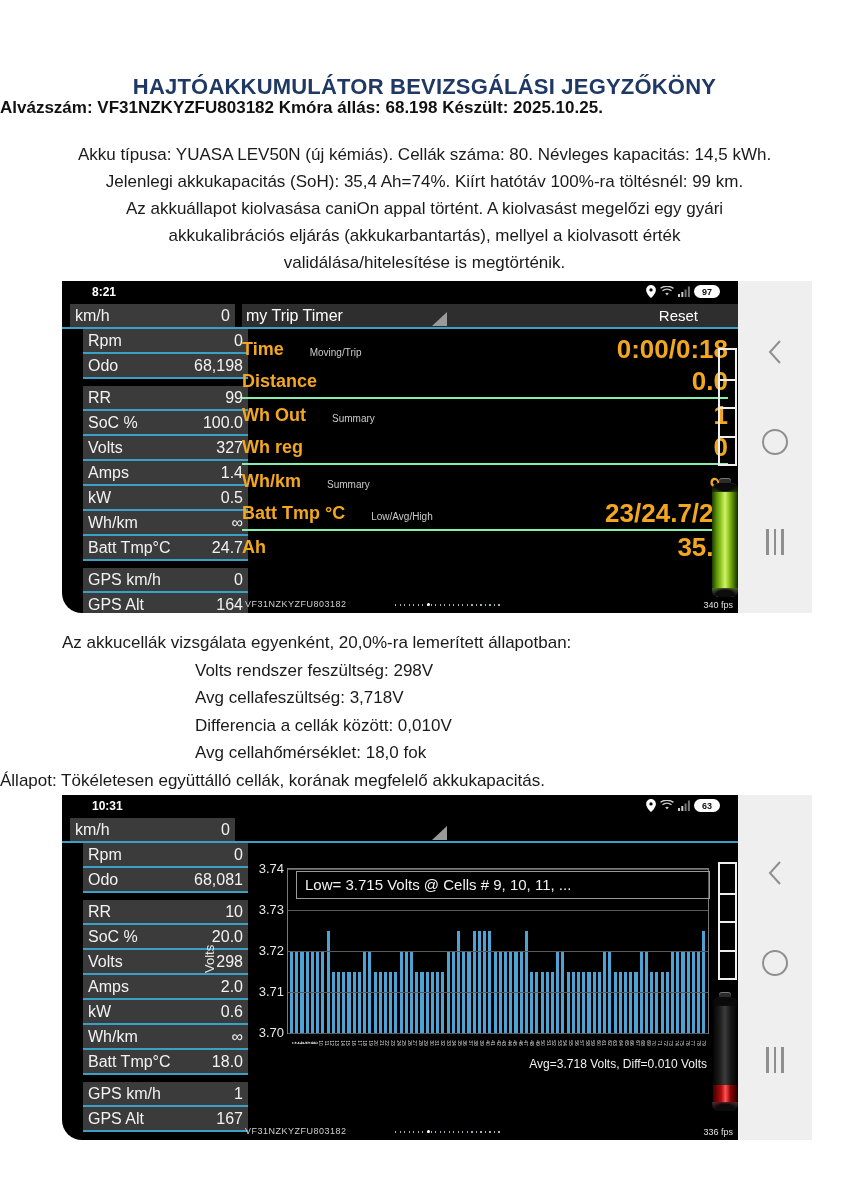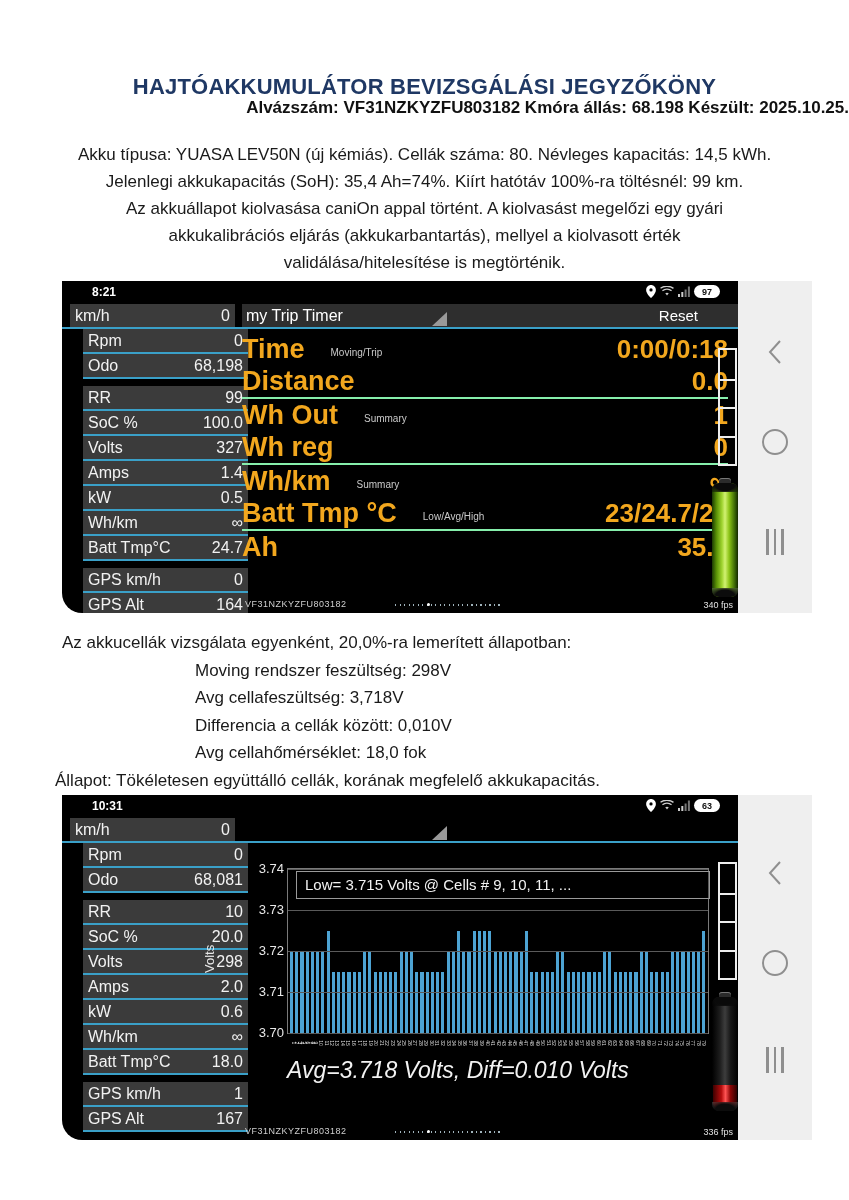--- a/index.html
+++ b/index.html
@@ -2,28 +2,28 @@
 <html><head>
 <meta charset="utf-8">
 <style>
   html,body{margin:0;padding:0;background:#fff;}
   .page{position:relative;width:849px;height:1200px;background:#ffffff;overflow:hidden;
         font-family:"Liberation Sans", sans-serif;color:#1a1a1a;}
 
   
   .doc-title{position:absolute;top:74px;left:0;width:100%;text-align:center;
              font-size:22px;font-weight:bold;color:#1f3864;letter-spacing:.2px;}
-  .doc-subtitle{position:absolute;top:98px;left:0;width:100%;text-align:right;
+  .doc-subtitle{position:absolute;top:98px;left:0;width:100%;text-align:left;
                 font-size:17px;font-weight:bold;color:#111;}
   .intro{position:absolute;top:141px;left:0;width:100%;text-align:center;
          font-size:17px;line-height:27px;}
   .midtext{position:absolute;top:629px;left:0;width:100%;font-size:17px;line-height:27.5px;}
   .midtext .lead{padding-left:62px;}
   .midtext .detail{padding-left:195px;}
-  .midtext .statusline{padding-left:55px;}
+  .midtext .statusline{}
 
   
   .shot{position:absolute;left:62px;width:750px;}
   .shot1{top:281px;height:332px;}
   .shot2{top:795px;height:345px;}
   .app{position:absolute;left:0;top:0;width:676px;height:100%;background:#000;
        border-radius:0 0 0 20px;overflow:hidden;}
   .navstrip{position:absolute;left:676px;top:0;width:74px;height:100%;background:#efefef;}
   .nav-ic{position:absolute;left:0;width:74px;display:flex;justify-content:center;}
   .nav-back svg{display:block;}
@@ -52,21 +52,21 @@
   .stable{position:absolute;left:8px;top:48px;width:165px;margin-left:13px;}
   .srow{height:25px;background:#3b3b3b;border-bottom:2px solid #3aa0c8;box-sizing:border-box;
         display:flex;justify-content:space-between;align-items:center;padding:0 5px;
         color:#f2f2f2;font-size:16px;}
   .srow.gap{margin-top:7px;}
 
   
   .main-rows{position:absolute;left:180px;top:52px;width:486px;}
   .mrow{height:33px;box-sizing:border-box;display:flex;align-items:center;}
   .mrow.sep{border-bottom:2px solid #86efac;}
-  .mlabel{color:#f2a71e;font-size:27px;font-weight:bold;white-space:nowrap;}
+  .mlabel{color:#f2a71e;font-size:18px;font-weight:bold;white-space:nowrap;}
   .msub{color:#c9c9c9;font-size:10px;margin-left:26px;margin-top:6px;white-space:nowrap;}
   .mvalue{color:#f2a71e;font-size:26px;font-weight:bold;margin-left:auto;white-space:nowrap;}
 
   
   .gauge{position:absolute;left:656px;top:67px;width:15px;height:114px;border:2px solid #eee;}
   .gauge i{position:absolute;left:0;width:100%;height:2px;background:#eee;display:block;}
   .batt{position:absolute;left:650px;top:197px;width:26px;}
   .batt-cap{width:12px;height:5px;margin:0 auto;background:#2b2b2b;border-radius:3px 3px 0 0;
             box-shadow:inset 0 1px 0 #777;}
   .batt-body{position:relative;height:114px;border-radius:7px;overflow:hidden;}
@@ -92,21 +92,21 @@
   .gridline{position:absolute;left:0;width:100%;height:1px;background:#5a5a5a;}
   .ytick{position:absolute;left:-42px;width:38px;text-align:right;color:#e8e8e8;font-size:13px;}
   .ylab{position:absolute;left:-40px;top:128px;color:#e8e8e8;font-size:13px;transform:rotate(-90deg);transform-origin:left top;}
   .bars{position:absolute;left:2px;right:2px;top:0;bottom:0;display:flex;align-items:flex-end;justify-content:space-between;}
   .bar{width:3.1px;background:#4da3d3;}
   .annot{position:absolute;left:8px;top:2px;width:396px;border:1px solid #9a9a9a;
          color:#f2f2f2;font-size:15px;line-height:20px;padding:3px 8px;background:rgba(0,0,0,.25);}
   .xmush{position:absolute;left:45px;top:190px;width:420px;height:16px;display:flex;
          justify-content:space-between;overflow:hidden;}
   .xmush span{display:block;font-size:5px;color:#ddd;transform:rotate(90deg);line-height:5px;}
-  .avgcap{position:absolute;left:45px;top:212px;width:420px;text-align:left;color:#f2f2f2;font-size:23px;font-style:italic;}
+  .avgcap{position:absolute;left:45px;top:212px;width:420px;text-align:right;color:#f2f2f2;font-size:12px;}
 </style>
 </head>
 <body>
 
 <div class="page">
 
   <div class="doc-title">HAJTÓAKKUMULÁTOR BEVIZSGÁLÁSI JEGYZŐKÖNY</div>
   <div class="doc-subtitle">Alvázszám: VF31NZKYZFU803182 Kmóra állás: 68.198 Készült: 2025.10.25.</div>
 
   <div class="intro">
@@ -261,21 +261,21 @@
       <div class="nav-ic nav-recents" style="top:248px">
           <i></i>
           <i></i>
           <i></i>
         </div>
     </div>
   </div>
 
   <div class="midtext">
     <div class="lead">Az akkucellák vizsgálata egyenként, 20,0%-ra lemerített állapotban:</div>
-    <div class="detail">Moving rendszer feszültség: 298V</div>
+    <div class="detail">Volts rendszer feszültség: 298V</div>
     <div class="detail">Avg cellafeszültség: 3,718V</div>
     <div class="detail">Differencia a cellák között: 0,010V</div>
     <div class="detail">Avg cellahőmérséklet: 18,0 fok</div>
     <div class="statusline">Állapot: Tökéletesen együttálló cellák, korának megfelelő akkukapacitás.</div>
   </div>
 
   <div class="shot shot2">
     <div class="app">
       <div class="sb-time">10:31</div>
       <div class="sb-icons">

